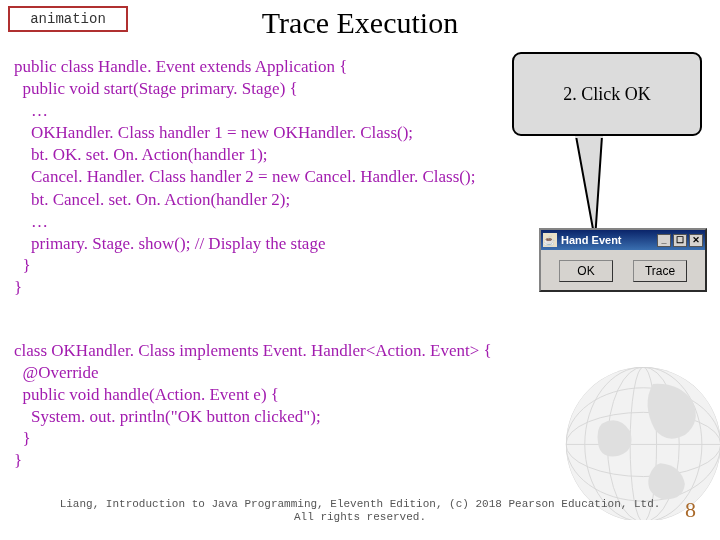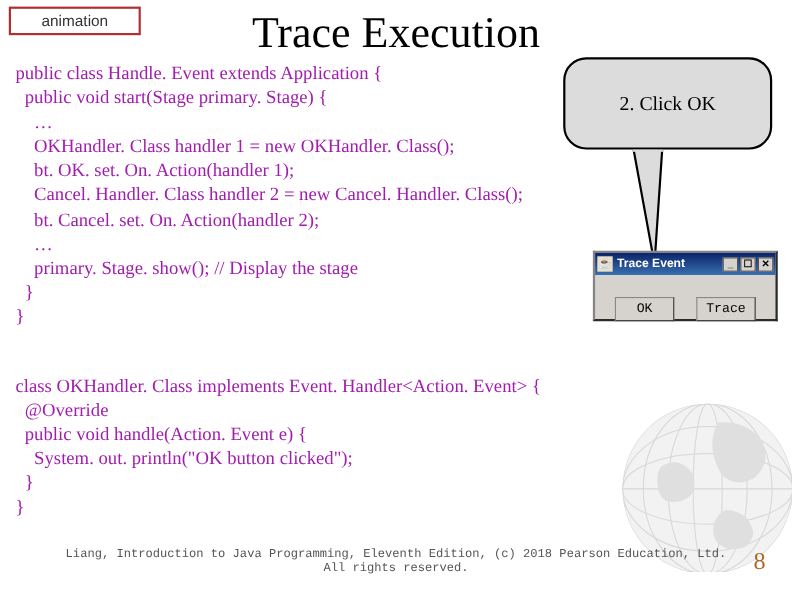--- a/index.html
+++ b/index.html
@@ -17,29 +17,29 @@
     top: 6px;
     width: 120px;
     height: 26px;
     border: 2px solid #b03030;
     background: #fff;
     display: flex;
     align-items: center;
     justify-content: center;
     font-size: 14px;
     color: #333;
-    font-family: Liberation Sans, sans-serif;
+    font-family: Liberation Mono, monospace;
   }
   .title {
     position: absolute;
     left: 0;
     right: 0;
     top: 6px;
     text-align: center;
-    font-size: 40px;
+    font-size: 30px;
     color: #000;
   }
   .code1 {
     position: absolute;
     left: 14px;
     top: 56px;
     font-size: 17px;
     line-height: 1.3;
     white-space: pre;
     color: #a21caf;
@@ -54,21 +54,21 @@
     color: #a21caf;
   }
   .callout {
     position: absolute;
     left: 512px;
     top: 52px;
     width: 190px;
     height: 84px;
     background: #dcdcdc;
     border: 2px solid #000;
-    border-radius: 21px;
+    border-radius: 9px;
     display: flex;
     align-items: center;
     justify-content: center;
     font-size: 18px;
   }
   .callout-tail {
     position: absolute;
     left: 566px;
     top: 136px;
     width: 0;
@@ -105,23 +105,22 @@
   .title-text { flex: 1; white-space: nowrap; overflow: hidden; }
   .winbtn {
     width: 14px; height: 13px; background: #d6d3cf;
     border: 1px solid #555; margin-left: 2px;
     display:flex;align-items:center;justify-content:center;
     font-size:9px;color:#000;line-height:1;
   }
   .buttons-row {
     display: flex;
     gap: 20px;
-    padding: 20px 18px;
+    padding: 10px 18px;
     justify-content: center;
-    font-family: Liberation Mono, monospace;
   }
   .btn {
     width: 56px; height: 22px;
     background: #d6d3cf;
     border: 1px solid #888;
     border-right-color:#333;border-bottom-color:#333;
     display:flex;align-items:center;justify-content:center;
     font-size:12px;color:#000;
   }
   .globe {
@@ -178,21 +177,21 @@
 <div class="callout-tail">
   <svg width="44" height="106">
     <polygon points="10,0 36,0 29,104" fill="#dcdcdc" stroke="#000" stroke-width="2"></polygon>
     <rect x="9" y="-2" width="28" height="4" fill="#dcdcdc"></rect>
   </svg>
 </div>
 
 <div class="window">
   <div class="titlebar">
     <div class="coffee">☕</div>
-    <div class="title-text">Trace   Event</div>
+    <div class="title-text">Hand   Event</div>
     <div class="winbtn">_</div>
     <div class="winbtn">☐</div>
     <div class="winbtn">✕</div>
   </div>
   <div class="buttons-row">
     <div class="btn">OK</div>
     <div class="btn">Trace</div>
   </div>
 </div>
 

